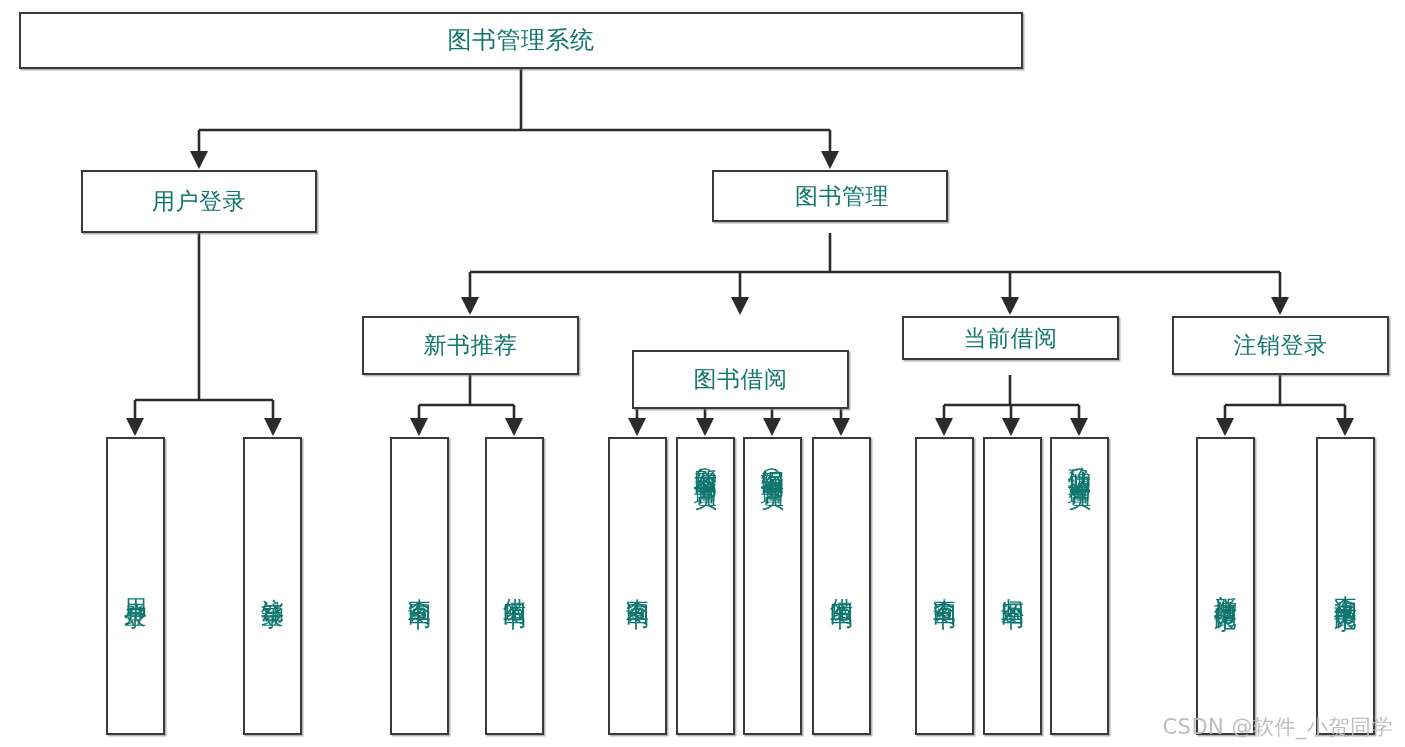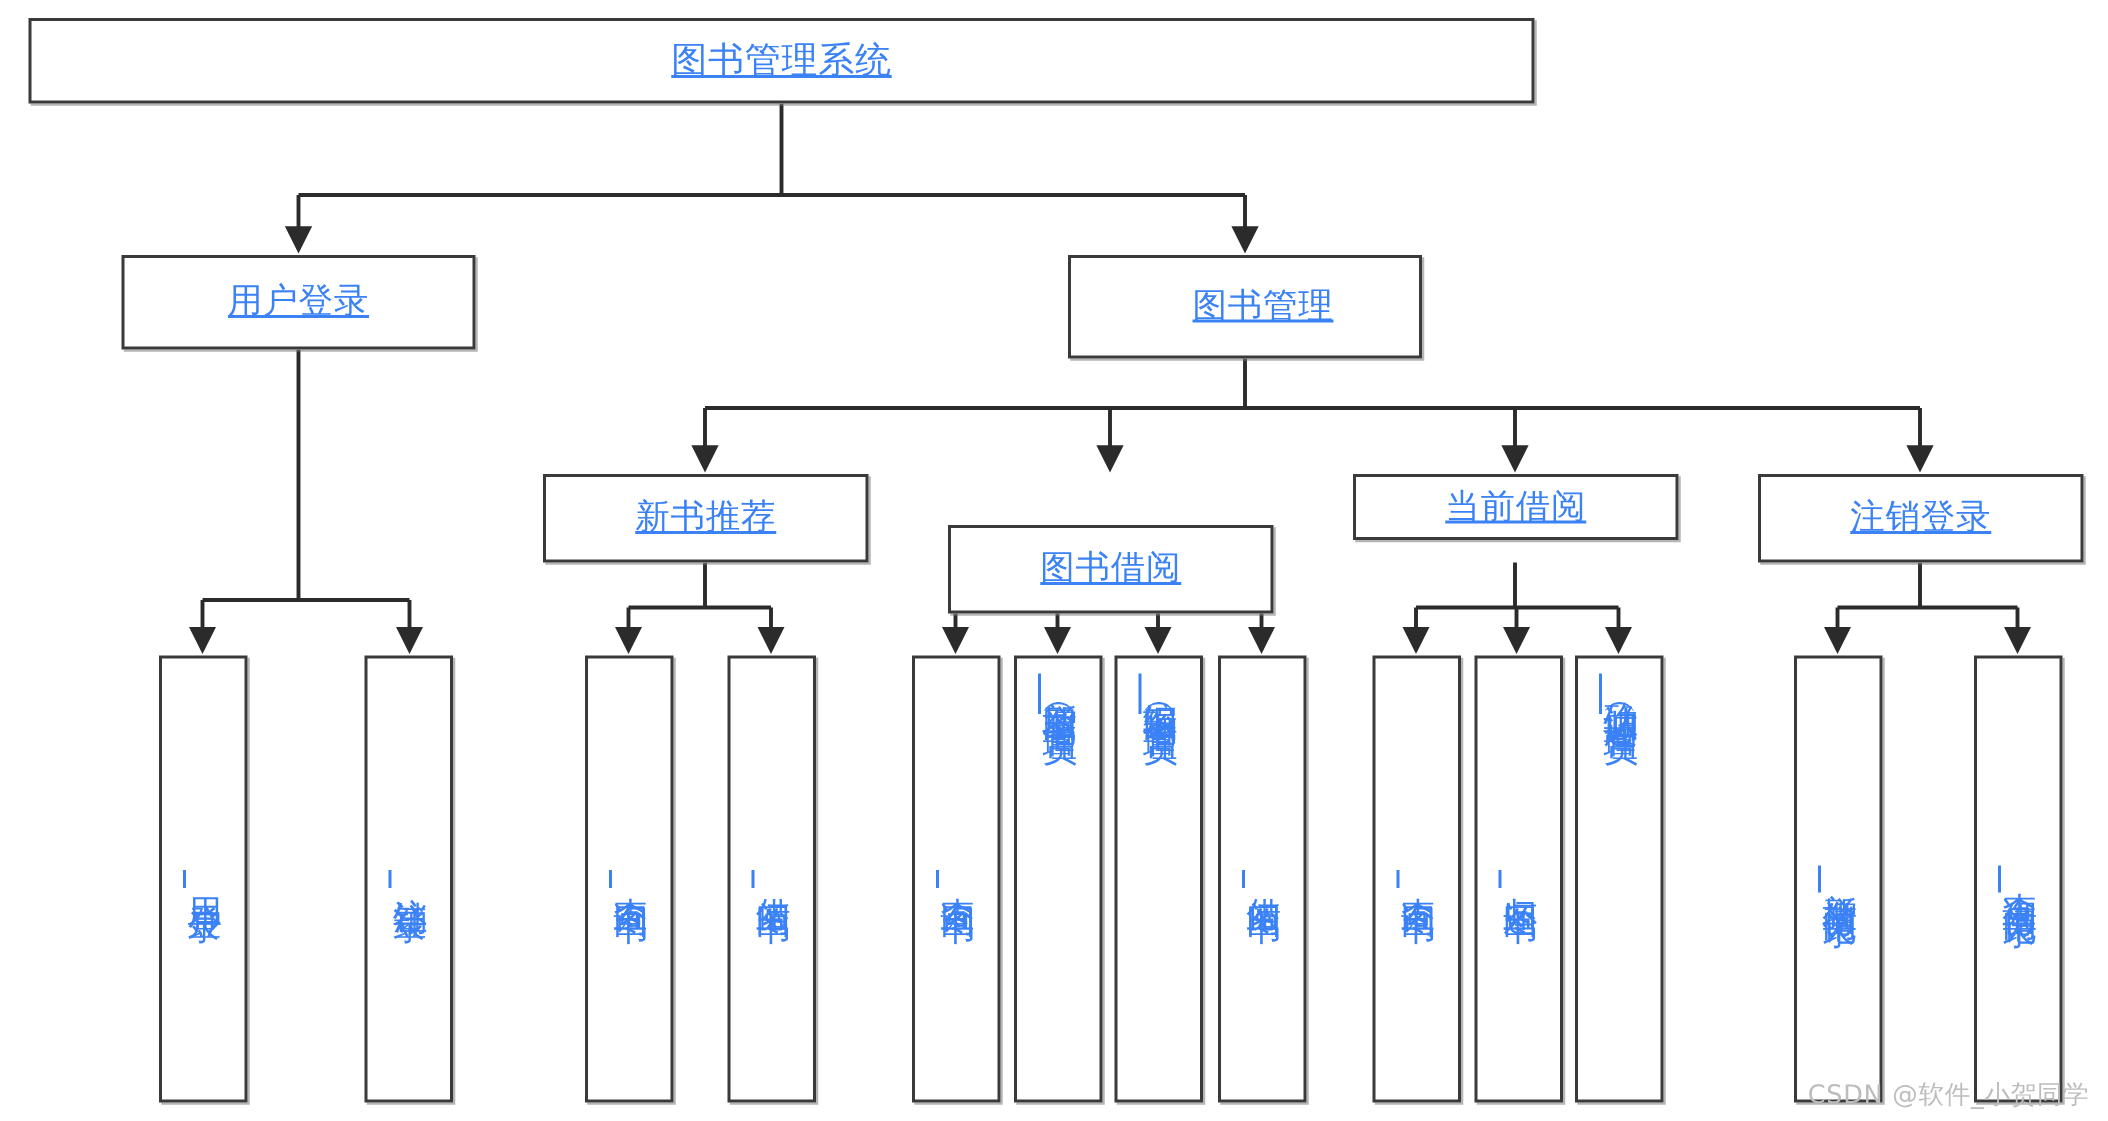--- a/index.html
+++ b/index.html
@@ -31,25 +31,24 @@
     background: #ffffff;
     border: 2px solid #3a3a3a;
     box-shadow: 1.5px 1.5px 0 0 rgba(120,120,120,0.55);
     display: flex;
     align-items: center;
     justify-content: center;
     color: #4a4a4a;
     z-index: 2;
   }
   .node-label {
-    color: #3b82f6;
+    color: #0f766e;
     letter-spacing: 0.5px;
     white-space: nowrap;
     line-height: 1.05;
-    text-decoration: underline;
   }
   
   .node.h .node-label {
     font-size: 23px;
   }
   .node.root .node-label {
     font-size: 24px;
   }
   
   .node.v {
@@ -64,21 +63,21 @@
     line-height: 1;
   }
   .node.v.centered {
     align-items: center;
     padding-top: 0;
   }
   #watermark {
     position: absolute;
     right: 12px;
     bottom: 6px;
-    font-size: 17px;
+    font-size: 21px;
     color: #bdbdbd;
     letter-spacing: 0.5px;
     z-index: 5;
     white-space: nowrap;
   }
 </style>
 </head>
 <body>
 
 <div id="diagram-root">
@@ -133,21 +132,21 @@
     </g>
   </svg>
 
   <div class="node h root" style="left:19px; top:12px; width:1004px; height:57px;">
     <span class="node-label">图书管理系统</span>
   </div>
 
   <div class="node h" style="left:81px; top:170px; width:236px; height:63px;">
     <span class="node-label">用户登录</span>
   </div>
-  <div class="node h" style="left:712px; top:170px; width:236px; height:69px;padding-left:24px;">
+  <div class="node h" style="left:712px; top:170px; width:236px; height:52px;padding-left:24px;">
     <span class="node-label">图书管理</span>
   </div>
 
   <div class="node h" style="left:362px; top:316px; width:217px; height:59px;">
     <span class="node-label">新书推荐</span>
   </div>
   <div class="node h" style="left:632px; top:316px; width:217px; height:59px;margin-top:34px;">
     <span class="node-label">图书借阅</span>
   </div>
   <div class="node h" style="left:902px; top:316px; width:217px; height:44px;">

